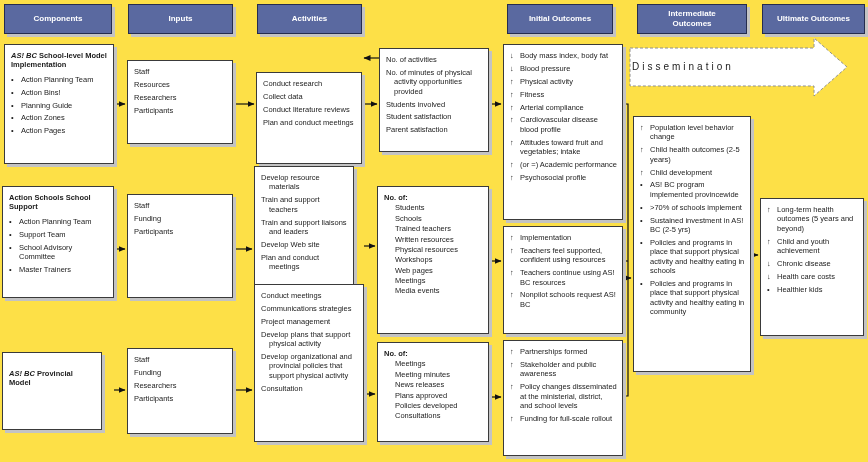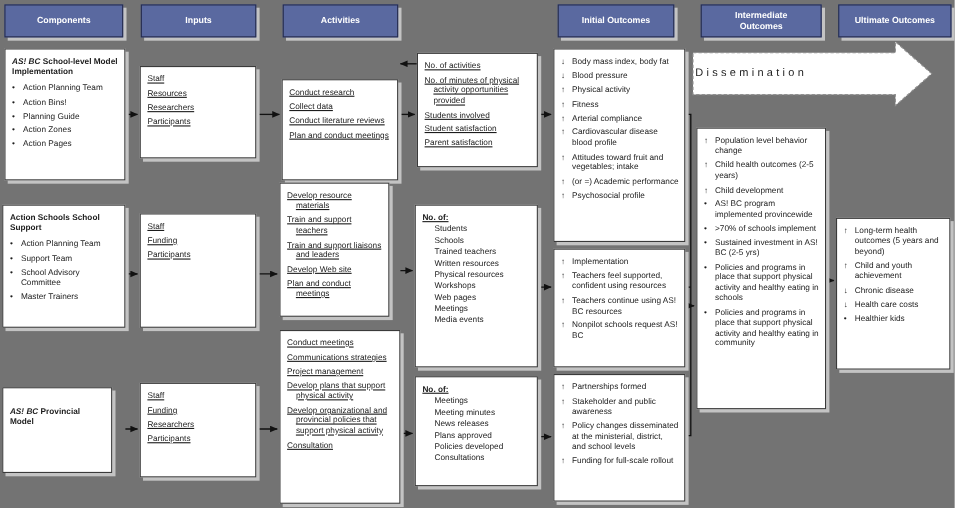--- a/index.html
+++ b/index.html
@@ -1,38 +1,38 @@
 <!DOCTYPE html>
 <html><head>
 <meta charset="utf-8">
 <style>
   html,body{margin:0;padding:0;background:#fff;}
   #stage{
-    position:relative;width:868px;height:462px;background:#737373;
+    position:relative;width:868px;height:462px;background:#fde047;
     font-family:"Liberation Sans","DejaVu Sans",sans-serif;color:#1c1c1c;
     overflow:hidden;
   }
   #connectors{position:absolute;left:0;top:0;width:868px;height:462px;z-index:1;}
   .col-header{
     position:absolute;top:4px;height:30px;z-index:2;box-sizing:border-box;
     background:#5a69a0;border:1px solid #252c4e;box-shadow:3px 3px 0 #c3c3c3;
     color:#ffffff;font-weight:bold;font-size:8px;line-height:1.2;
     display:flex;align-items:center;justify-content:center;text-align:center;
     padding:0 12px;
   }
   .box{
     position:absolute;z-index:2;box-sizing:border-box;background:#ffffff;
     border:1px solid #3a3a3a;box-shadow:3px 3px 0 #c3c3c3;
     font-size:7.5px;line-height:1.25;padding:6px 5px 4px 6px;overflow:hidden;
   }
   .box-title{font-weight:bold;margin:0 0 5px 0;}
   .box-title .it{font-style:italic;}
   [data-box="comp3"] .box-title{margin-top:10px;}
   .item{margin:0 0 3.5px 0;}
-  .item.hang{padding-left:8px;text-indent:-8px;text-decoration:underline;}
+  .item.hang{padding-left:8px;text-indent:-8px;}
   .item.flexrow{display:flex;margin:0 0 3.5px 0;}
   .item .prefix{width:10px;flex:0 0 10px;}
   .item .txt{flex:1;}
   .item.sub{padding-left:11px;margin:0 0 1px 0;}
   .item.bold{font-weight:bold;margin:0 0 1px 0;}
   #dissemination-label{
     position:absolute;left:632px;top:61px;width:180px;z-index:2;
     font-size:10px;letter-spacing:3px;color:#222;
   }
 </style>
@@ -152,21 +152,21 @@
       <div class="item hang">Conduct literature reviews</div>
       <div class="item hang">Plan and conduct meetings</div>
     </div>
   <div class="box" style="left:254px;top:166px;width:100px;height:122px" data-box="act2">
       <div class="item hang">Develop resource materials</div>
       <div class="item hang">Train and support teachers</div>
       <div class="item hang">Train and support liaisons and leaders</div>
       <div class="item hang">Develop Web site</div>
       <div class="item hang">Plan and conduct meetings</div>
     </div>
-  <div class="box" style="left:254px;top:300px;width:110px;height:158px" data-box="act3">
+  <div class="box" style="left:254px;top:284px;width:110px;height:158px" data-box="act3">
       <div class="item hang">Conduct meetings</div>
       <div class="item hang">Communications strategies</div>
       <div class="item hang">Project management</div>
       <div class="item hang">Develop plans that support physical activity</div>
       <div class="item hang">Develop organizational and provincial policies that support physical activity</div>
       <div class="item hang">Consultation</div>
     </div>
 
   <div class="box" style="left:379px;top:48px;width:110px;height:104px" data-box="out1">
       <div class="item hang">No. of activities</div>

